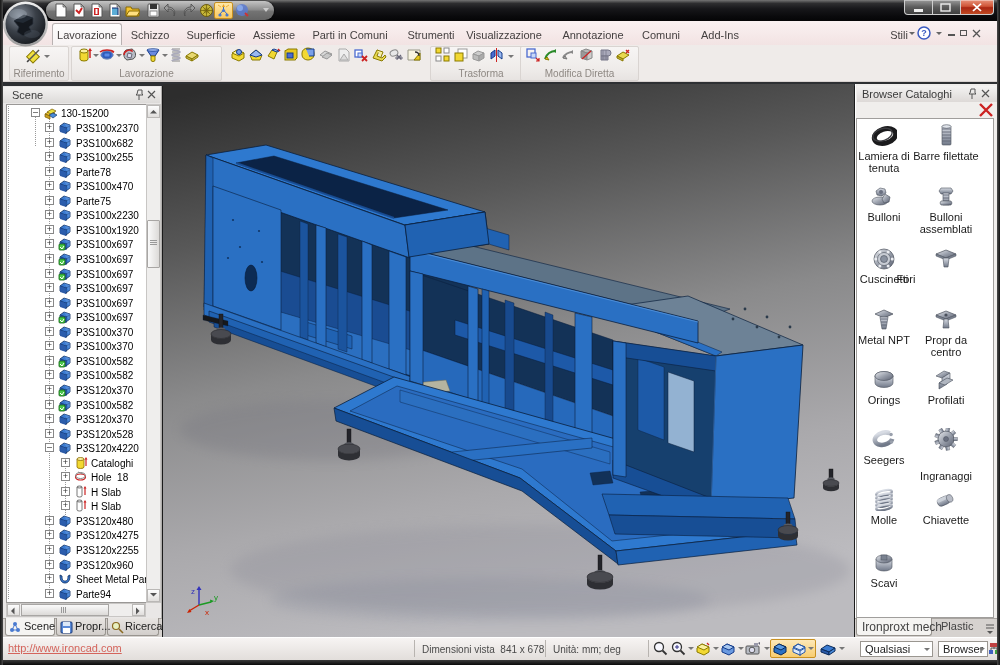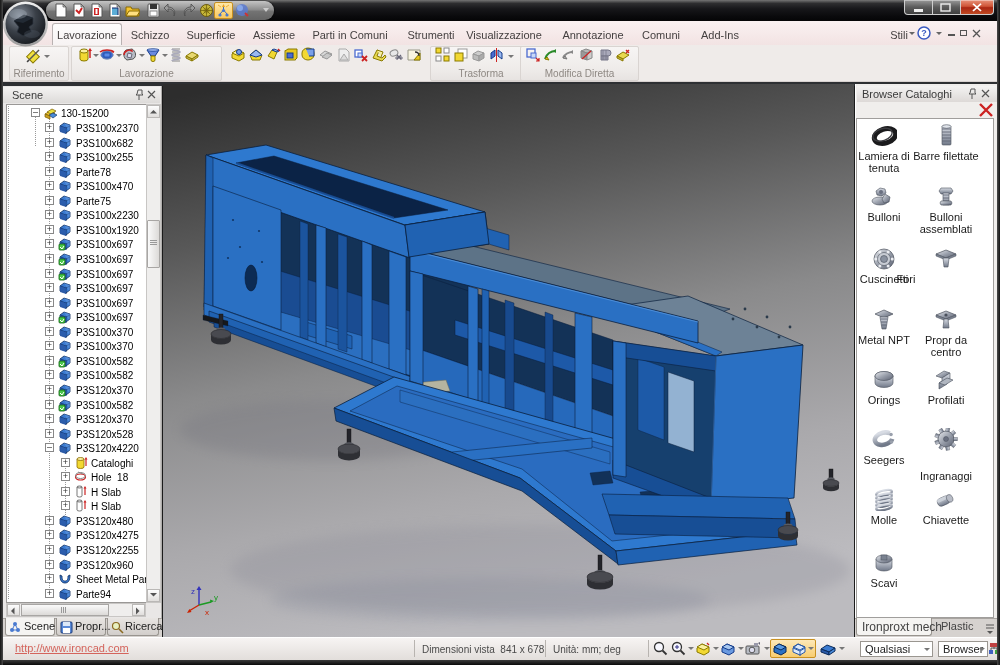--- a/index.html
+++ b/index.html
@@ -26,21 +26,21 @@
 .trow{position:absolute;white-space:nowrap;font-size:10px;color:#000;height:15px;line-height:15px}
 .ebox{position:absolute;width:9px;height:9px;border:1px solid #888;background:#fff;font-size:9px;line-height:7px;text-align:center;color:#333}
 #lptabs{left:0px;top:618px;width:162px;height:19px;background:#d6d2cf;border-top:1px solid #a8a4a0}
 .lptab{position:absolute;top:618px;height:18px;font-size:11px;color:#333;background:linear-gradient(#e8e5e2,#d2cecb);border:1px solid #98948f;border-top:none;border-radius:0 0 3px 3px;text-align:center}
 #rightpanel{left:855px;top:84px;width:145px;height:553px;background:#f0eeec;border-left:1px solid #fff}
 #rph{left:857px;top:86px;width:141px;height:16px;background:linear-gradient(#f4f3f2,#ddd9d7);font-size:11px;color:#3a3a3a;padding-left:5px;line-height:16px}
 #catbox{left:856px;top:118px;width:138px;height:500px;background:#fff;border:1px solid #a09e9c}
 .catlbl{position:absolute;font-size:11px;color:#1a1a1a;text-align:center;line-height:12px}
 #rptabs{left:855px;top:618px;width:145px;height:19px;background:#d6d2cf;border-top:1px solid #a8a4a0}
 #bottombar{left:0;top:637px;width:1000px;height:23px;background:linear-gradient(#f7f4f3,#e2dedb);border-top:1px solid #fff}
-#urlbar{left:3px;top:639px;width:409px;height:19px;font-size:11px;color:#d4645c;text-decoration:underline;line-height:19px;padding-left:12px}
+#urlbar{left:3px;top:639px;width:409px;height:19px;font-size:11px;color:#d4645c;text-decoration:underline;line-height:19px;padding-left:5px}
 .sbtext{position:absolute;top:644px;font-size:10px;color:#4a4a4a}
 .sbsep{position:absolute;top:640px;width:1px;height:17px;background:#b8b4b0}
 #frame_b{left:0;top:660px;width:1000px;height:5px;background:linear-gradient(#3a3a3a,#0a0a0a)}
 #frame_l{left:0;top:0;width:3px;height:665px;background:linear-gradient(90deg,#141414,#4a4a4a)}
 #frame_r{left:997px;top:0;width:3px;height:665px;background:linear-gradient(90deg,#4a4a4a,#141414)}
 .combo{position:absolute;top:641px;height:16px;background:#fff;border:1px solid #9a9690;font-size:11px;color:#222;line-height:14px;padding-left:4px}
 </style></head><body>
 <div id="win">
 
 <div class="abs" id="titlebar"></div>

